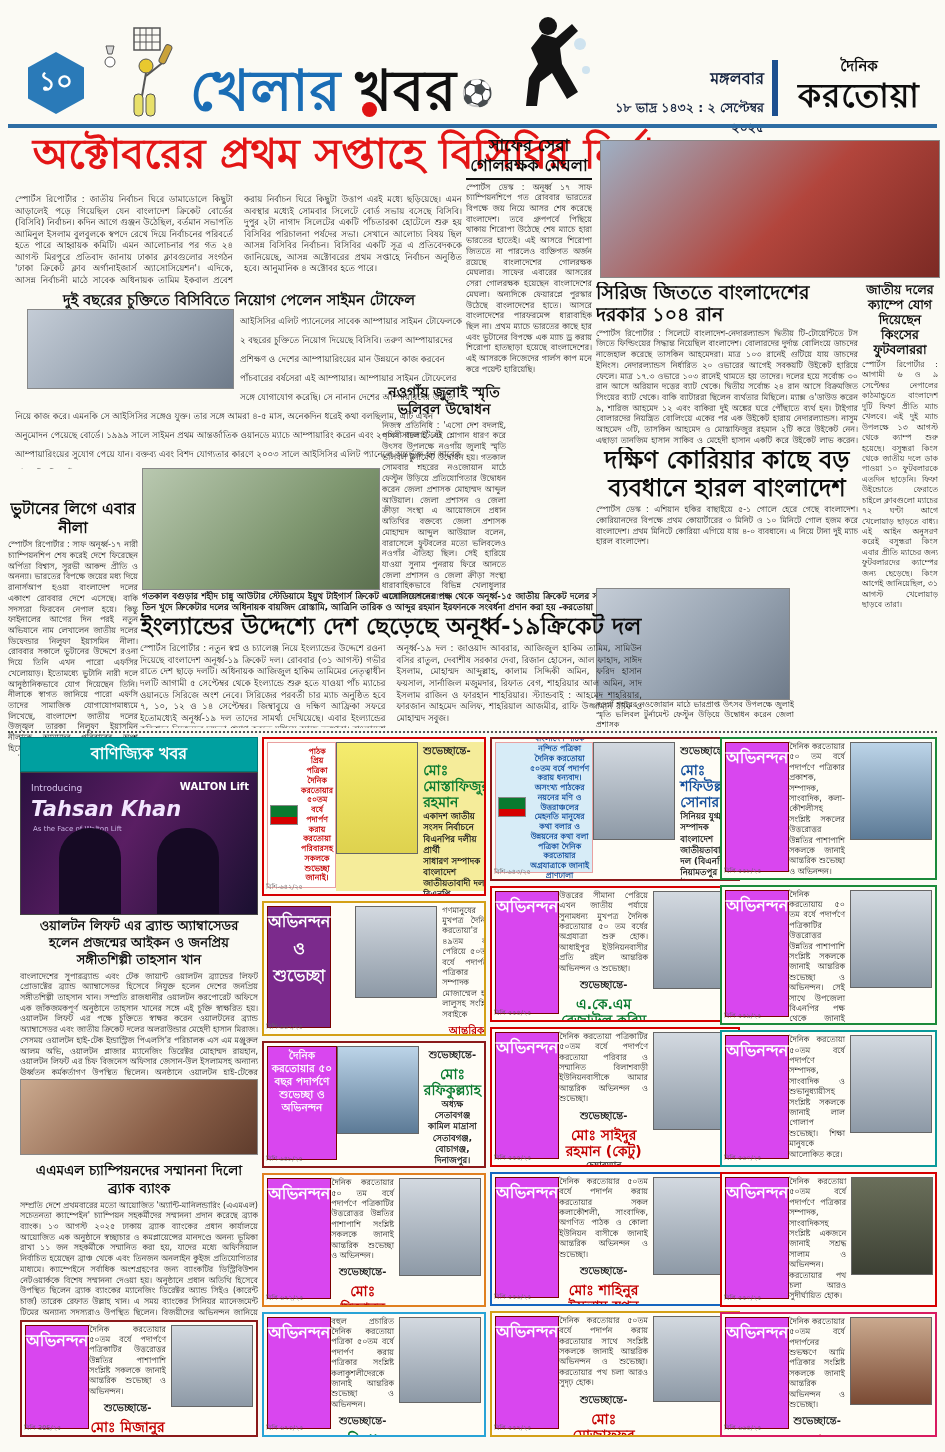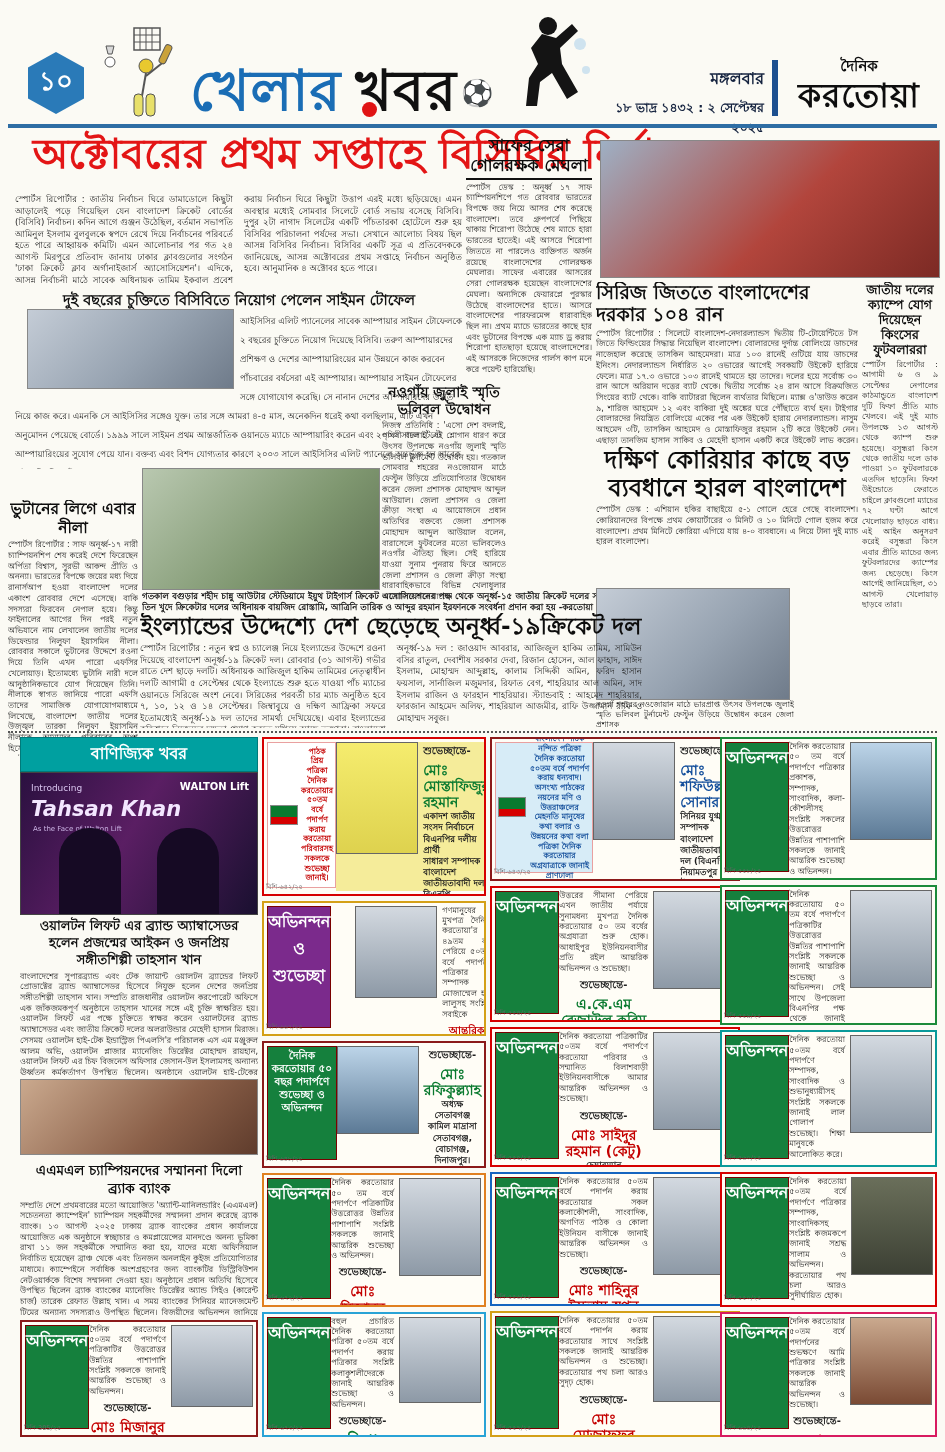--- a/index.html
+++ b/index.html
@@ -39,21 +39,21 @@
   .caption{font-size:8.6px;font-weight:bold;line-height:1.3;color:#111;text-align:justify;}
   .dotted{left:8px;top:731px;width:929px;border-top:2px dotted #555;}
   .clip{overflow:hidden;}
   
   .adcol{display:flex;flex-direction:column;}
   .ad{border:2.5px solid #8b1a1a;background:#fffdf6;padding:3px;margin-bottom:5px;
       position:relative;overflow:hidden;display:flex;}
   .bd-maroon{border-color:#8b1a1a;} .bd-red{border-color:#d60000;} .bd-blue{border-color:#1565c0;}
   .bd-green{border-color:#1b8a3a;} .bd-orange{border-color:#e08020;} .bd-teal{border-color:#0a9a9a;}
   .bd-gold{border-color:#d4a017;} .bd-pink{border-color:#d81b60;} .bd-lblue{border-color:#29a3d6;}
-  .ad-h{background:#15803d;color:#fff;font-weight:bold;text-align:center;font-size:16px;
+  .ad-h{background:#d946ef;color:#fff;font-weight:bold;text-align:center;font-size:16px;
         padding:2px 0;margin-bottom:3px;border:1px solid #7a0000;}
   .ad-h.purple{background:#7b2a8c;}
   .ad-h.small{font-size:10.5px;line-height:1.25;}
   .ad-banner{display:flex;gap:3px;align-items:center;border:1px solid #e9a0a0;background:#fff;
              padding:2px;margin-bottom:3px;}
   .ad-banner .flag{width:26px;height:18px;min-width:26px;background:linear-gradient(#0a7a2f 60%,#d60000 60%);border:1px solid #888;}
   .ad-banner .btxt{font-size:7.8px;font-weight:bold;color:#c40000;line-height:1.25;text-align:center;flex:1;}
   .ad-flex{display:flex;gap:5px;flex:1;align-items:stretch;}
   .ad-photo{width:80px;min-width:80px;height:96px;background:linear-gradient(#d3d9e0,#8d99a6);border:1.5px solid #666;}
   .ph-y{background:linear-gradient(#f5ec6e,#ded24e);}
@@ -423,21 +423,21 @@
         </div>
         <div class="ad-photo"></div>
       </div>
       <div class="ad-ref">বিপি-৫৬০/২৫</div>
     </div>
 
     <div class="ad bd-red" style="height:128px;">
       <div class="ad-h">অভিনন্দন</div>
       <div class="ad-flex">
         <div class="ad-txt">
-          <div class="ad-body">দৈনিক করতোয়া ৫০তম বর্ষে পদার্পণে পত্রিকার সম্পাদক, সাংবাদিকসহ সংশ্লিষ্ট কজমকপে জানাই সশ্রদ্ধ সালাম ও অভিনন্দন। করতোয়ার পথ চলা আরও সুদীর্ঘায়িত হোক।</div>
+          <div class="ad-body">দৈনিক করতোয়া ৫০তম বর্ষে পদার্পণে পত্রিকার সম্পাদক, সাংবাদিকসহ সংশ্লিষ্ট একজনে জানাই সশ্রদ্ধ সালাম ও অভিনন্দন। করতোয়ার পথ চলা আরও সুদীর্ঘায়িত হোক।</div>
           <div class="ad-greet">শুভেচ্ছান্তে-</div>
           <div class="ad-name nm-blue">এস,এম মাজহারুল আলম</div>
 
         </div>
         <div class="ad-photo" style="background:linear-gradient(#6a6f5a,#3c4034);"></div>
       </div>
       <div class="ad-ref">বিপি-৫৫০/২৫</div>
     </div>
 
     <div class="ad bd-pink" style="height:118px;">

